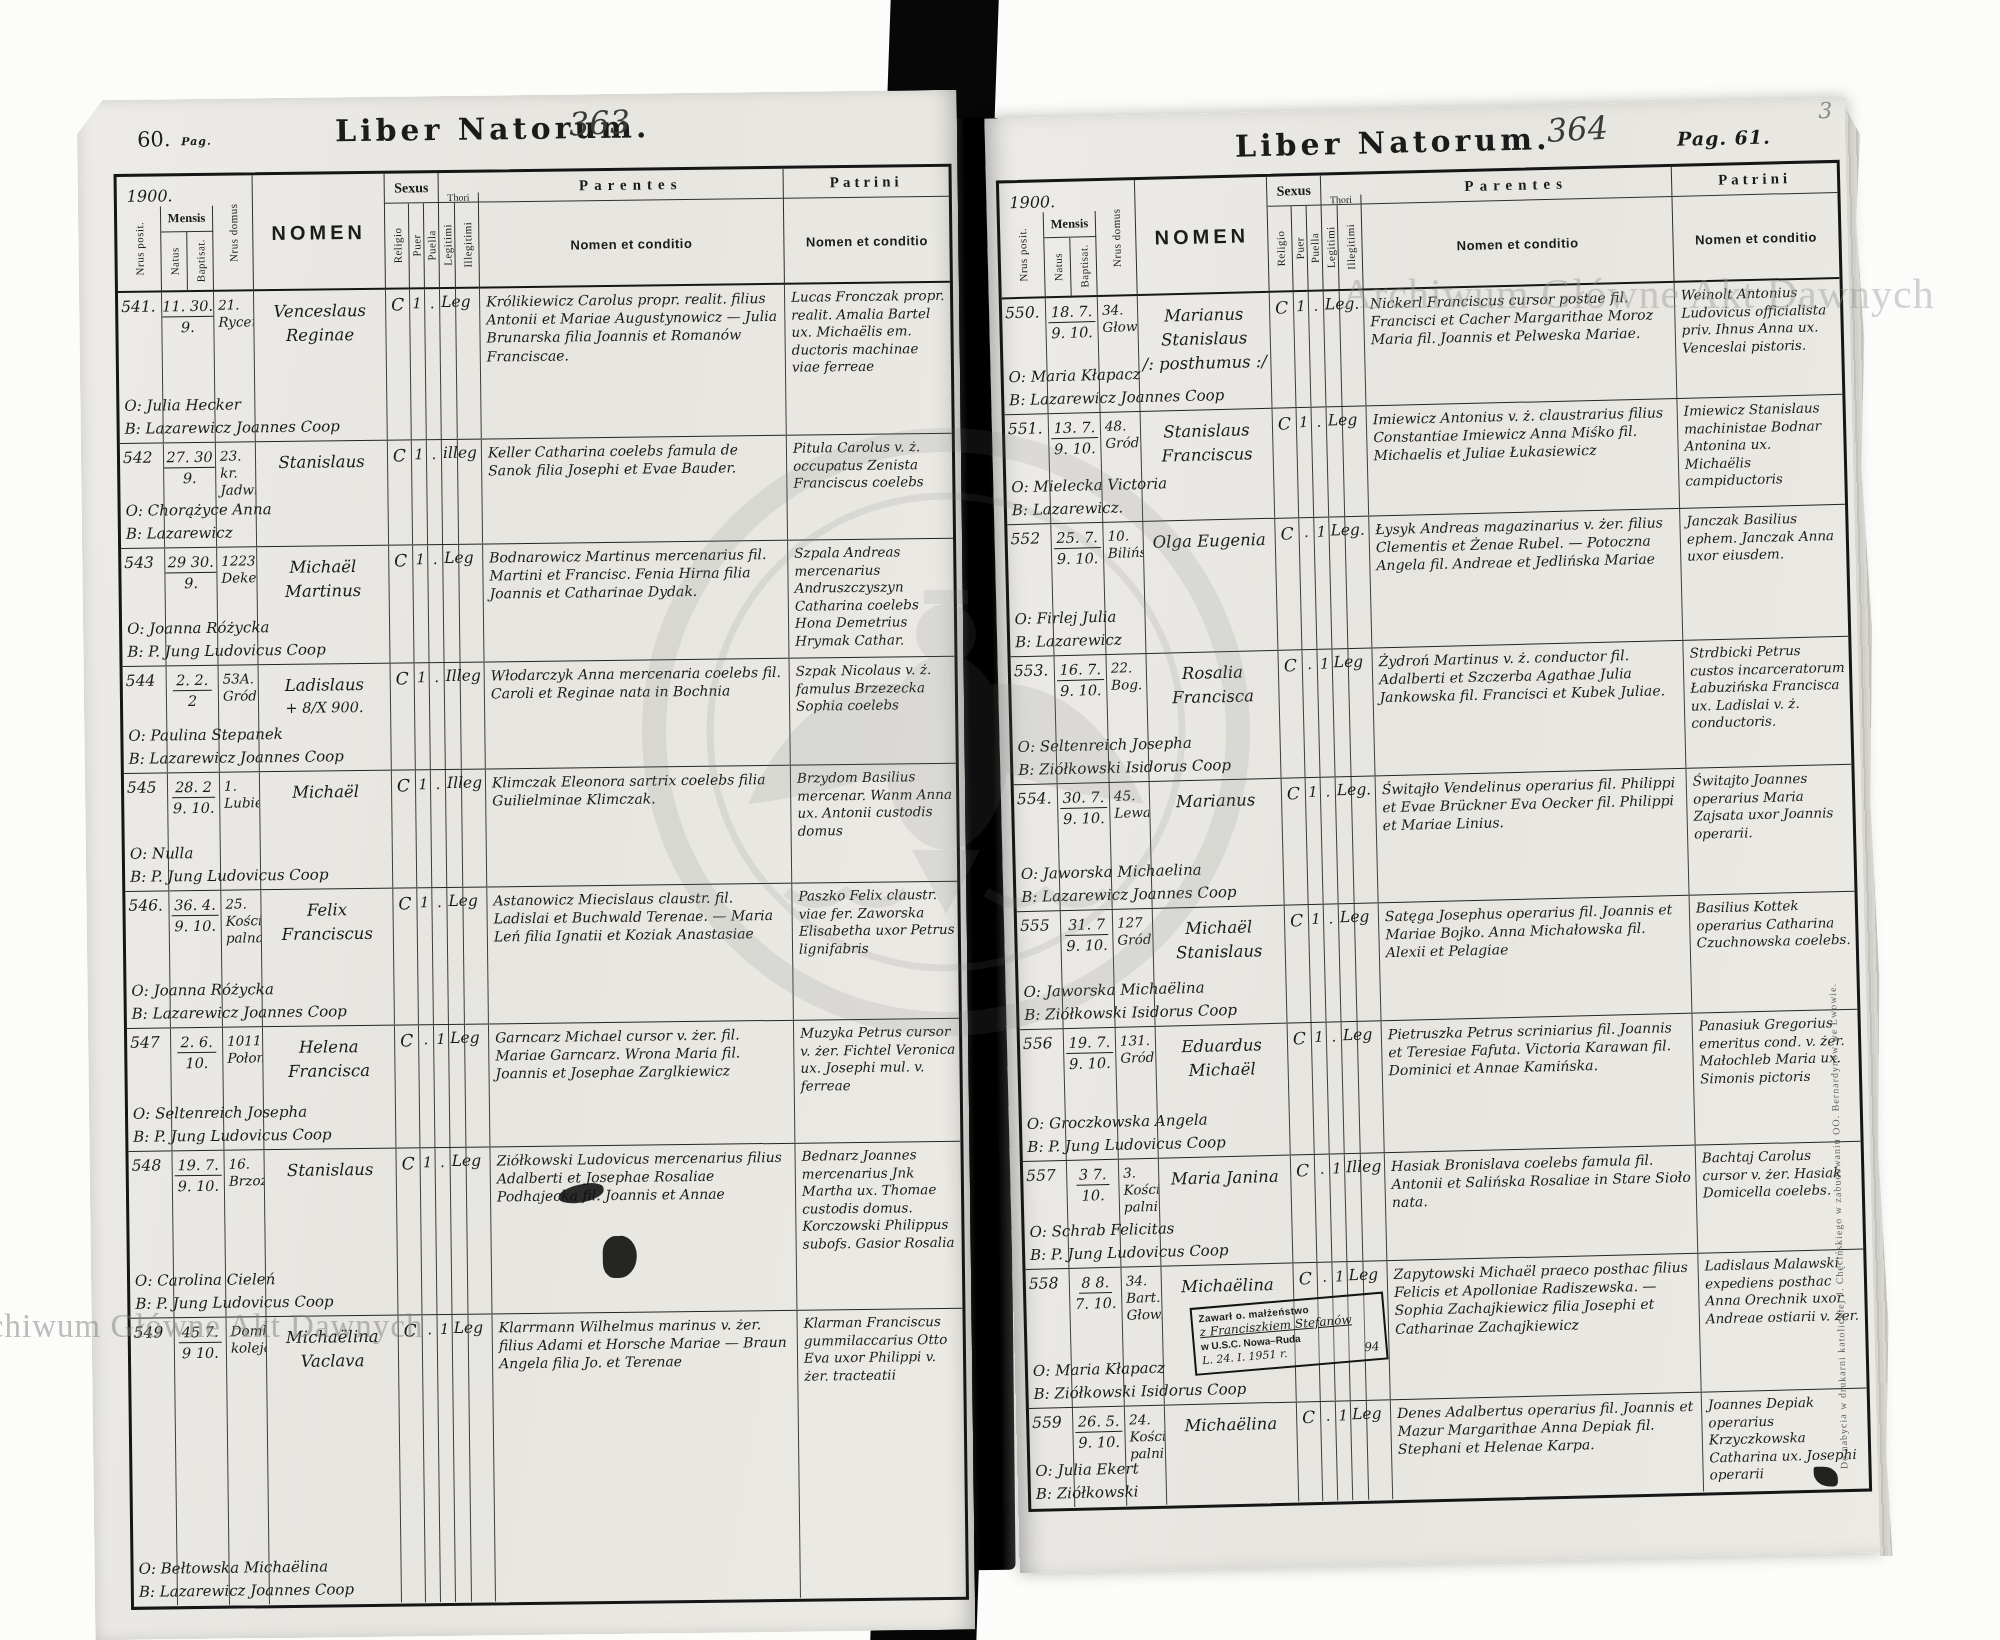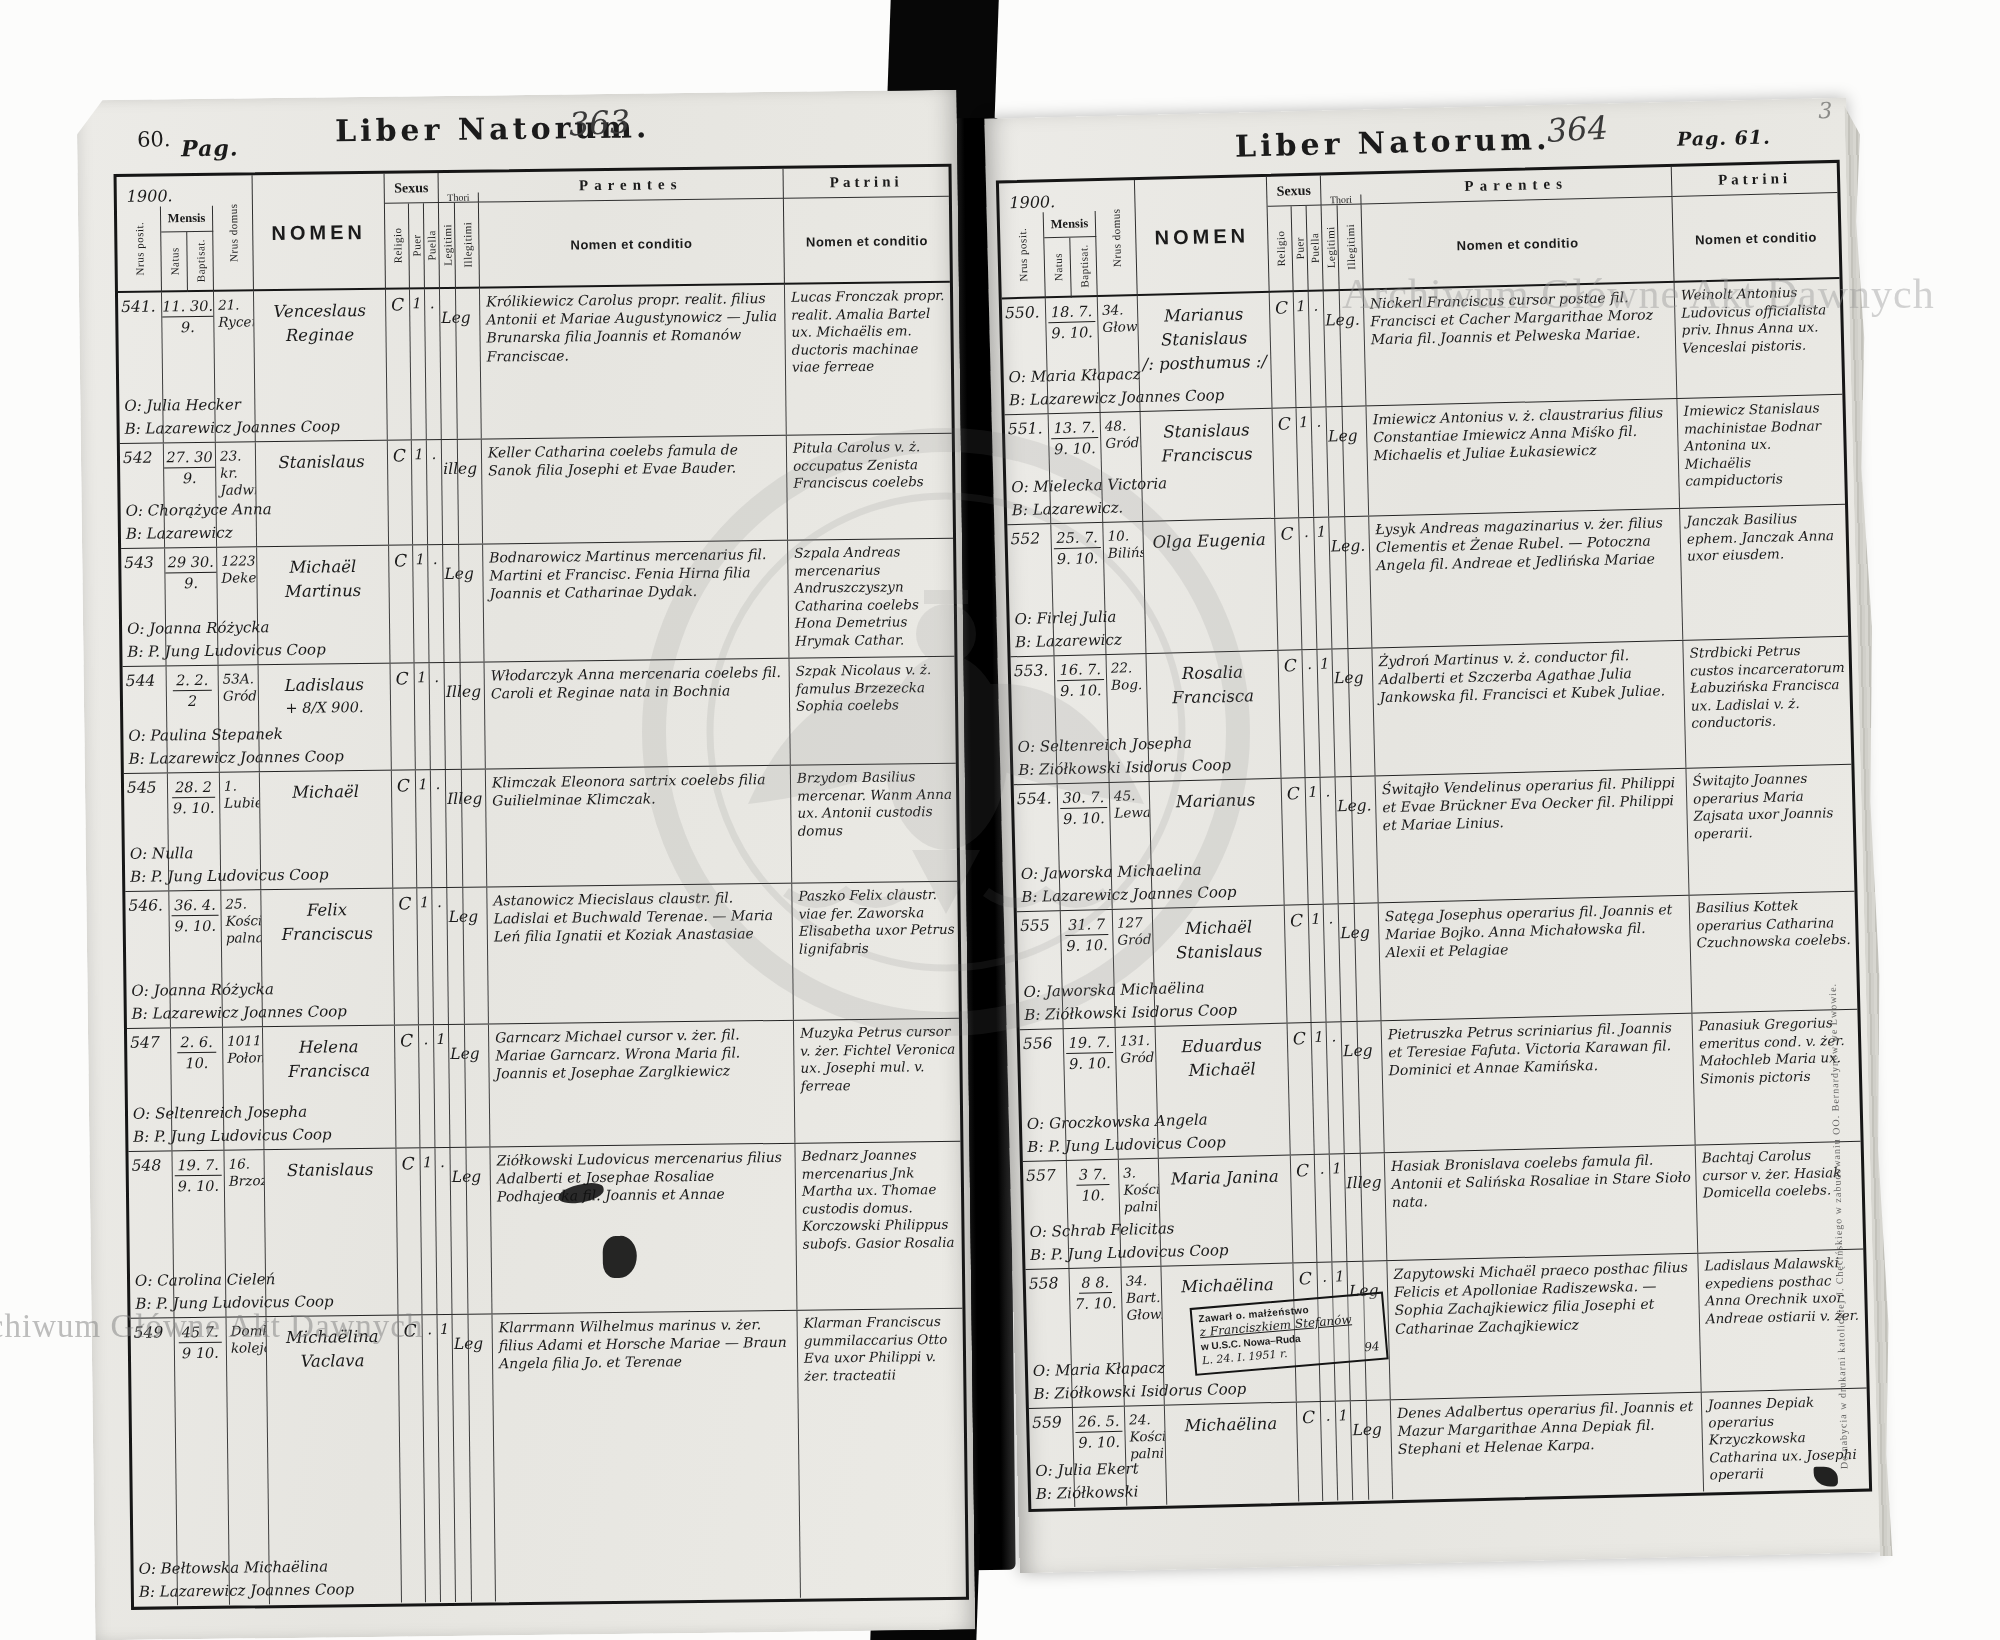--- a/index.html
+++ b/index.html
@@ -20,21 +20,21 @@
         box-shadow:0 0 16px rgba(0,0,0,.28), inset -16px 0 26px -14px rgba(0,0,0,.32), inset 8px 0 18px -10px rgba(0,0,0,.18);}
   .page.right{left:1002px;top:108px;width:862px;height:1455px;transform:rotate(-1.4deg);
         box-shadow:0 0 16px rgba(0,0,0,.28), inset 18px 0 26px -14px rgba(0,0,0,.34);}
   .page.right::after{content:"";position:absolute;right:-13px;top:8px;bottom:-4px;width:15px;
         background:repeating-linear-gradient(90deg,#d7d6d0 0 3px,#c3c2bb 3px 5px,#d0cfc9 5px 8px);
         clip-path:polygon(0 0,100% 2%,60% 8%,95% 16%,55% 25%,100% 36%,60% 48%,92% 60%,55% 72%,96% 84%,60% 93%,85% 100%,0 100%);}
 
   
   .ph{position:absolute;white-space:nowrap;}
   .pag-num{font-size:21px;font-family:"DejaVu Serif",serif;}
-  .pag-word{font-weight:bold;font-style:italic;font-size:22px;font-family:"DejaVu Serif",serif;letter-spacing:1px;}
+  .pag-word{font-weight:bold;font-style:italic;font-size:11px;font-family:"DejaVu Serif",serif;letter-spacing:1px;}
   .book-title{font-family:"DejaVu Serif",serif;font-weight:bold;font-size:30px;letter-spacing:4px;margin:0;}
   .folio{font-family:"DejaVu Serif",serif;font-style:italic;font-size:32px;color:#3a3a3a;transform:rotate(-2deg);}
   .corner-mark{font-family:"DejaVu Serif",serif;font-style:italic;font-size:22px;color:#8b8b88;}
 
   
   .tbl{position:absolute;border:3px solid #161616;background:transparent;
        --c1:44px;--c2:26px;--c3:26px;--c4:40px;--c5:132px;--c6:24px;--c7:15px;--c8:15px;--c9:16px;--c10:24px;--c12:165px;}
   .page.left  .tbl{left:36px;top:74px;width:832px;height:1430px;}
   .page.right .tbl{left:10px;top:62px;width:838px;height:1326px;}
 
@@ -71,21 +71,21 @@
   .hw{font-family:"DejaVu Serif",serif;font-style:italic;color:#1a1a1a;}
   .c-num{font-size:15.5px;padding:5px 0 0 3px;}
   .c-dates{grid-column:2/4;display:flex;flex-direction:column;align-items:center;padding-top:5px;font-size:14.5px;line-height:1.25;}
   .dt-top{border-bottom:1.2px solid #1c1c1c;padding:0 3px 1px;white-space:nowrap;}
   .dt-bot{padding-top:1px;white-space:nowrap;}
   .c-domus{font-size:13.5px;line-height:1.25;padding:5px 2px 0 4px;}
   .c-nomen{font-size:16.5px;text-align:center;padding-top:9px;line-height:1.45;white-space:pre-line;}
   .c-rel{font-size:17px;text-align:center;padding-top:5px;}
   .c-puer,.c-puella{font-size:14.5px;text-align:center;padding-top:6px;}
   .c-leg{position:relative;overflow:visible !important;}
-  .thori-val{position:absolute;left:1px;top:20px;font-size:15.5px;white-space:nowrap;z-index:3;}
+  .thori-val{position:absolute;left:1px;top:4px;font-size:15.5px;white-space:nowrap;z-index:3;}
   .c-par{font-size:14px;line-height:1.3;padding:4px 4px 0 6px;}
   .c-pat{font-size:13.5px;line-height:1.3;padding:4px 3px 0 6px;}
   .ob{position:absolute;left:5px;bottom:3px;width:372px;font-size:15px;line-height:1.5;z-index:3;pointer-events:none;white-space:nowrap;}
 
   
   .stamp{position:absolute;left:178px;top:1188px;width:178px;border:2.5px solid #141414;padding:4px 6px 5px;
          transform:rotate(-3.5deg);z-index:6;background:rgba(236,235,230,.25);}
   .stamp .s1{font-family:"Liberation Sans",sans-serif;font-weight:bold;font-size:10px;letter-spacing:.4px;}
   .stamp .s2{font-family:"DejaVu Serif",serif;font-style:italic;font-size:12px;text-decoration:underline;margin-top:1px;}
   .stamp .s3{font-family:"Liberation Sans",sans-serif;font-weight:bold;font-size:10px;margin-top:2px;}

